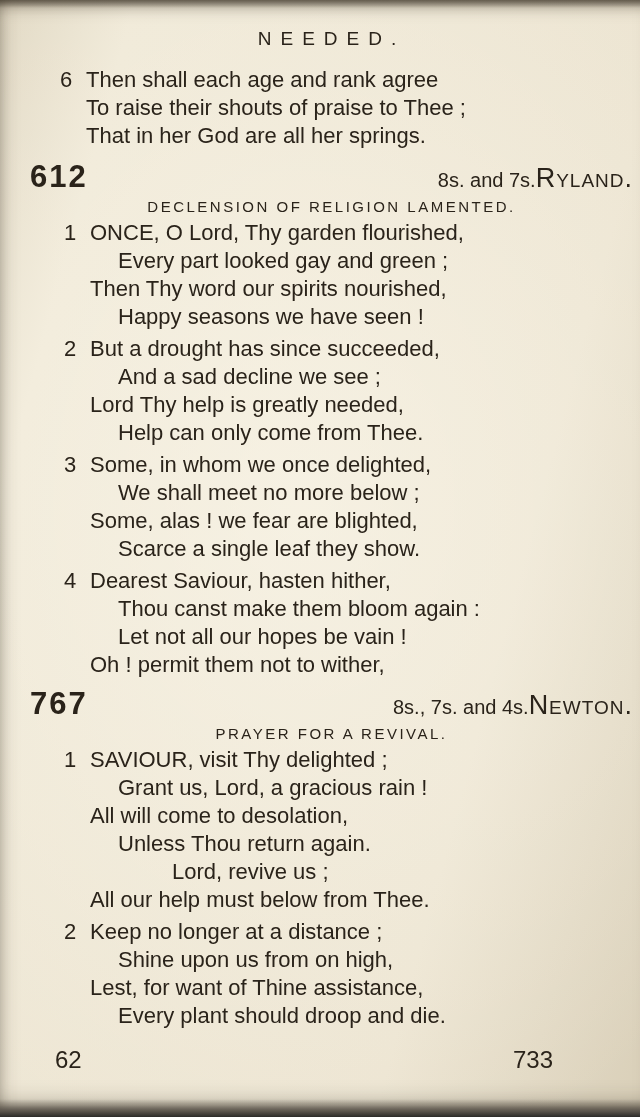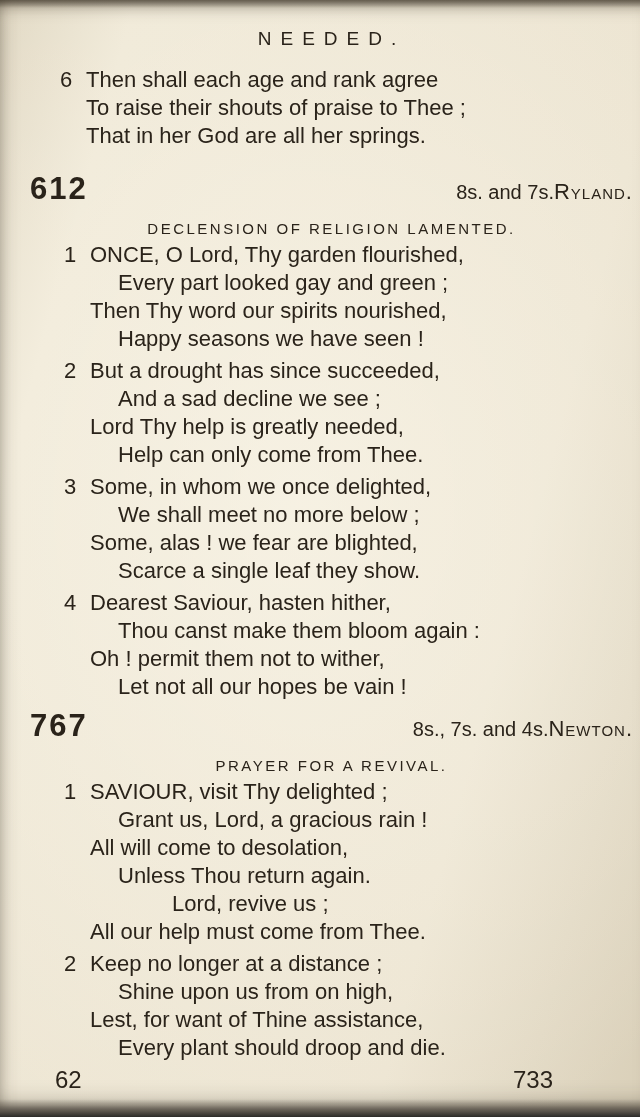--- a/index.html
+++ b/index.html
@@ -29,28 +29,28 @@
 
   .running-header { text-align:center; font-size:19px; letter-spacing:9px; margin-top:6px; }
 
   .stanza { position:relative; margin-left:60px; margin-top:4px; font-size:22px; line-height:28px; }
   .continuation { margin-left:56px; margin-top:16px; }
   .snum { position:absolute; left:-26px; top:0; }
   .line { white-space:nowrap; }
   .i1 { padding-left:28px; }
   .i2 { padding-left:82px; }
 
-  .hymn-head { display:flex; align-items:baseline; margin-top:22px; }
+  .hymn-head { display:flex; align-items:baseline; margin-top:10px; }
   .hymn-head.second { margin-top:8px; }
   .hymn-number { font-weight:bold; font-size:31px; letter-spacing:2px; line-height:34px; }
   .hymn-meter { flex:1; text-align:right; font-size:20px; }
-  .hymn-author { font-variant:small-caps; font-size:22px; letter-spacing:1px; }
-  .hymn-title { text-align:center; font-size:15px; letter-spacing:2.5px; margin-top:14px; }
+  .hymn-author { font-variant:small-caps; font-size:27px; letter-spacing:1px; }
+  .hymn-title { text-align:center; font-size:15px; letter-spacing:2.5px; margin-top:4px; }
 
-  .footer { display:flex; justify-content:space-between; font-size:24px; margin-top:4px; padding:0 80px 0 25px;gap:16px; }
+  .footer { display:flex; justify-content:space-between; font-size:24px; margin-top:16px; padding:0 80px 0 25px;gap:16px; }
 </style>
 </head>
 <body>
 
 <div class="photo">
   <div class="top-edge"></div>
 
   <div class="content">
 
     <div class="running-header">NEEDED.</div>
@@ -91,41 +91,41 @@
         <div class="line i0">Some, in whom we once delighted,</div>
         <div class="line i1">We shall meet no more below ;</div>
         <div class="line i0">Some, alas ! we fear are blighted,</div>
         <div class="line i1">Scarce a single leaf they show.</div>
       </div>
 
       <div class="stanza">
         <span class="snum">4</span>
         <div class="line i0">Dearest Saviour, hasten hither,</div>
         <div class="line i1">Thou canst make them bloom again :</div>
+        <div class="line i1">Let not all our hopes be vain !</div>
         <div class="line i0">Oh ! permit them not to wither,</div>
-        <div class="line i1">Let not all our hopes be vain !</div>
       </div>
     </section>
 
     <section>
       <div class="hymn-head second">
         <span class="hymn-number">767</span>
         <span class="hymn-meter">8s., 7s. and 4s.</span>
         <span class="hymn-author">Newton.</span>
       </div>
       <div class="hymn-title">PRAYER FOR A REVIVAL.</div>
 
       <div class="stanza">
         <span class="snum">1</span>
         <div class="line i0">SAVIOUR, visit Thy delighted ;</div>
         <div class="line i1">Grant us, Lord, a gracious rain !</div>
         <div class="line i0">All will come to desolation,</div>
         <div class="line i1">Unless Thou return again.</div>
         <div class="line i2">Lord, revive us ;</div>
-        <div class="line i0">All our help must come from Thee.</div>
+        <div class="line i0">All our help must below from Thee.</div>
       </div>
 
       <div class="stanza">
         <span class="snum">2</span>
         <div class="line i0">Keep no longer at a distance ;</div>
         <div class="line i1">Shine upon us from on high,</div>
         <div class="line i0">Lest, for want of Thine assistance,</div>
         <div class="line i1">Every plant should droop and die.</div>
       </div>
     </section>

